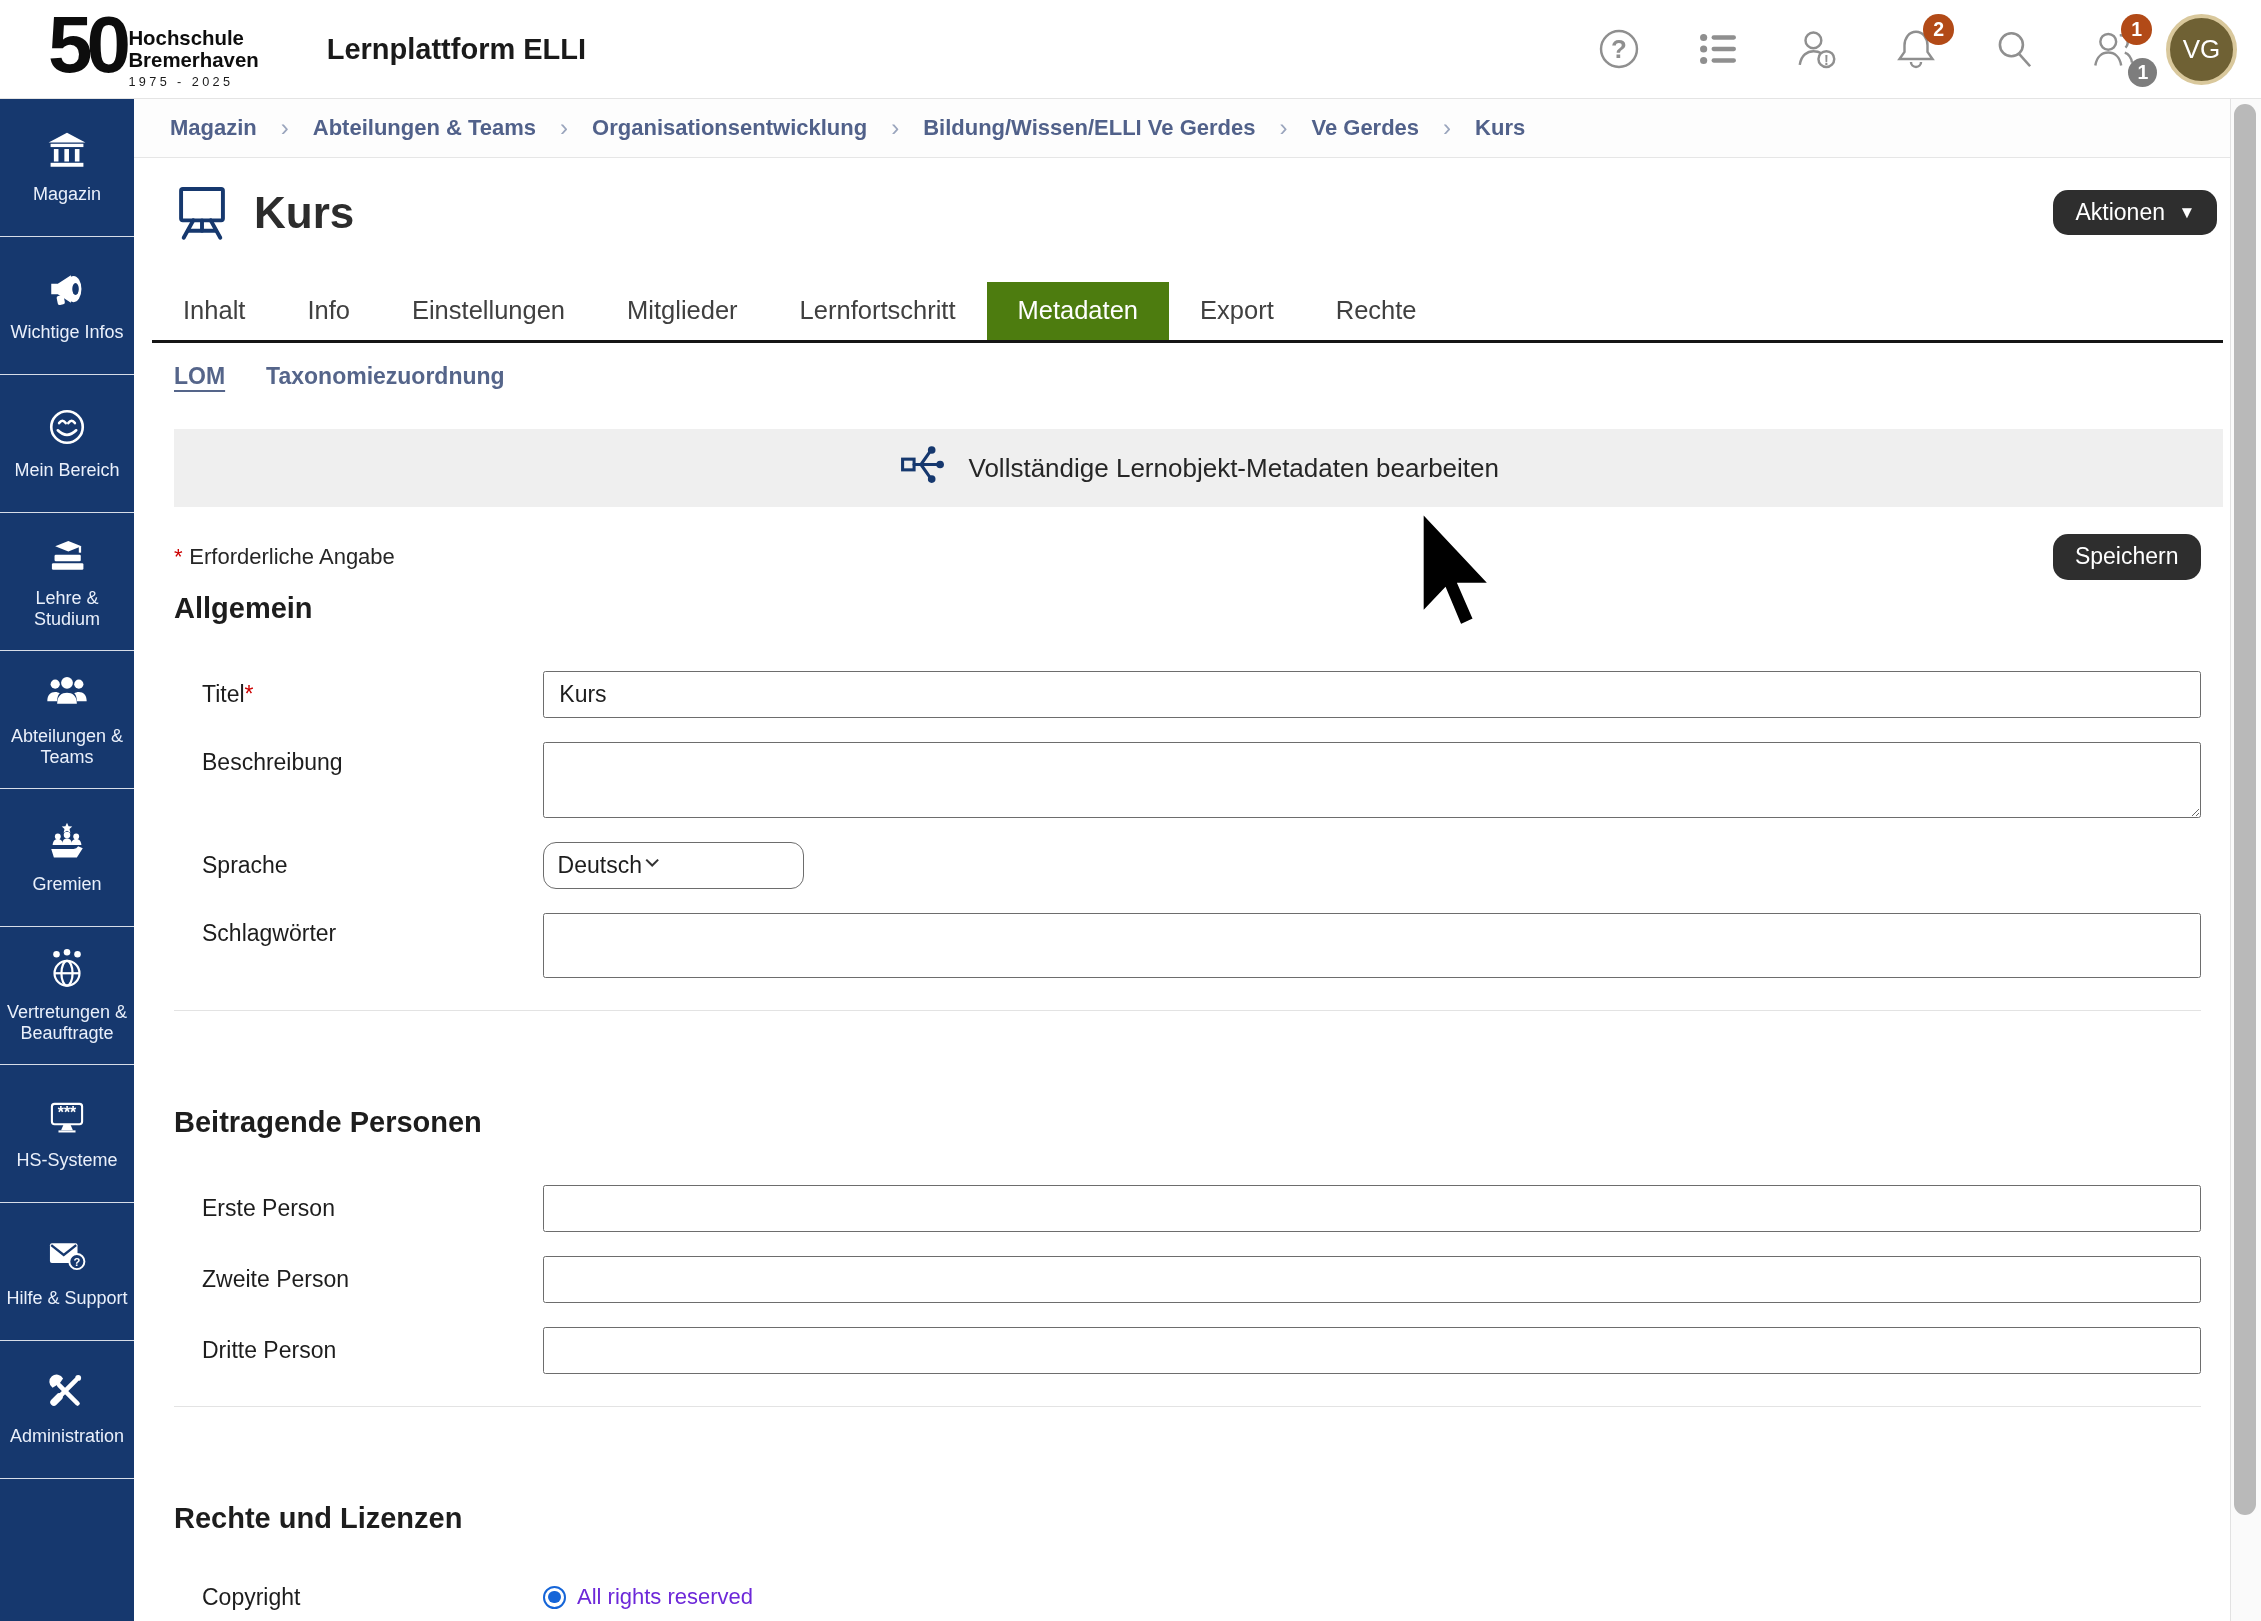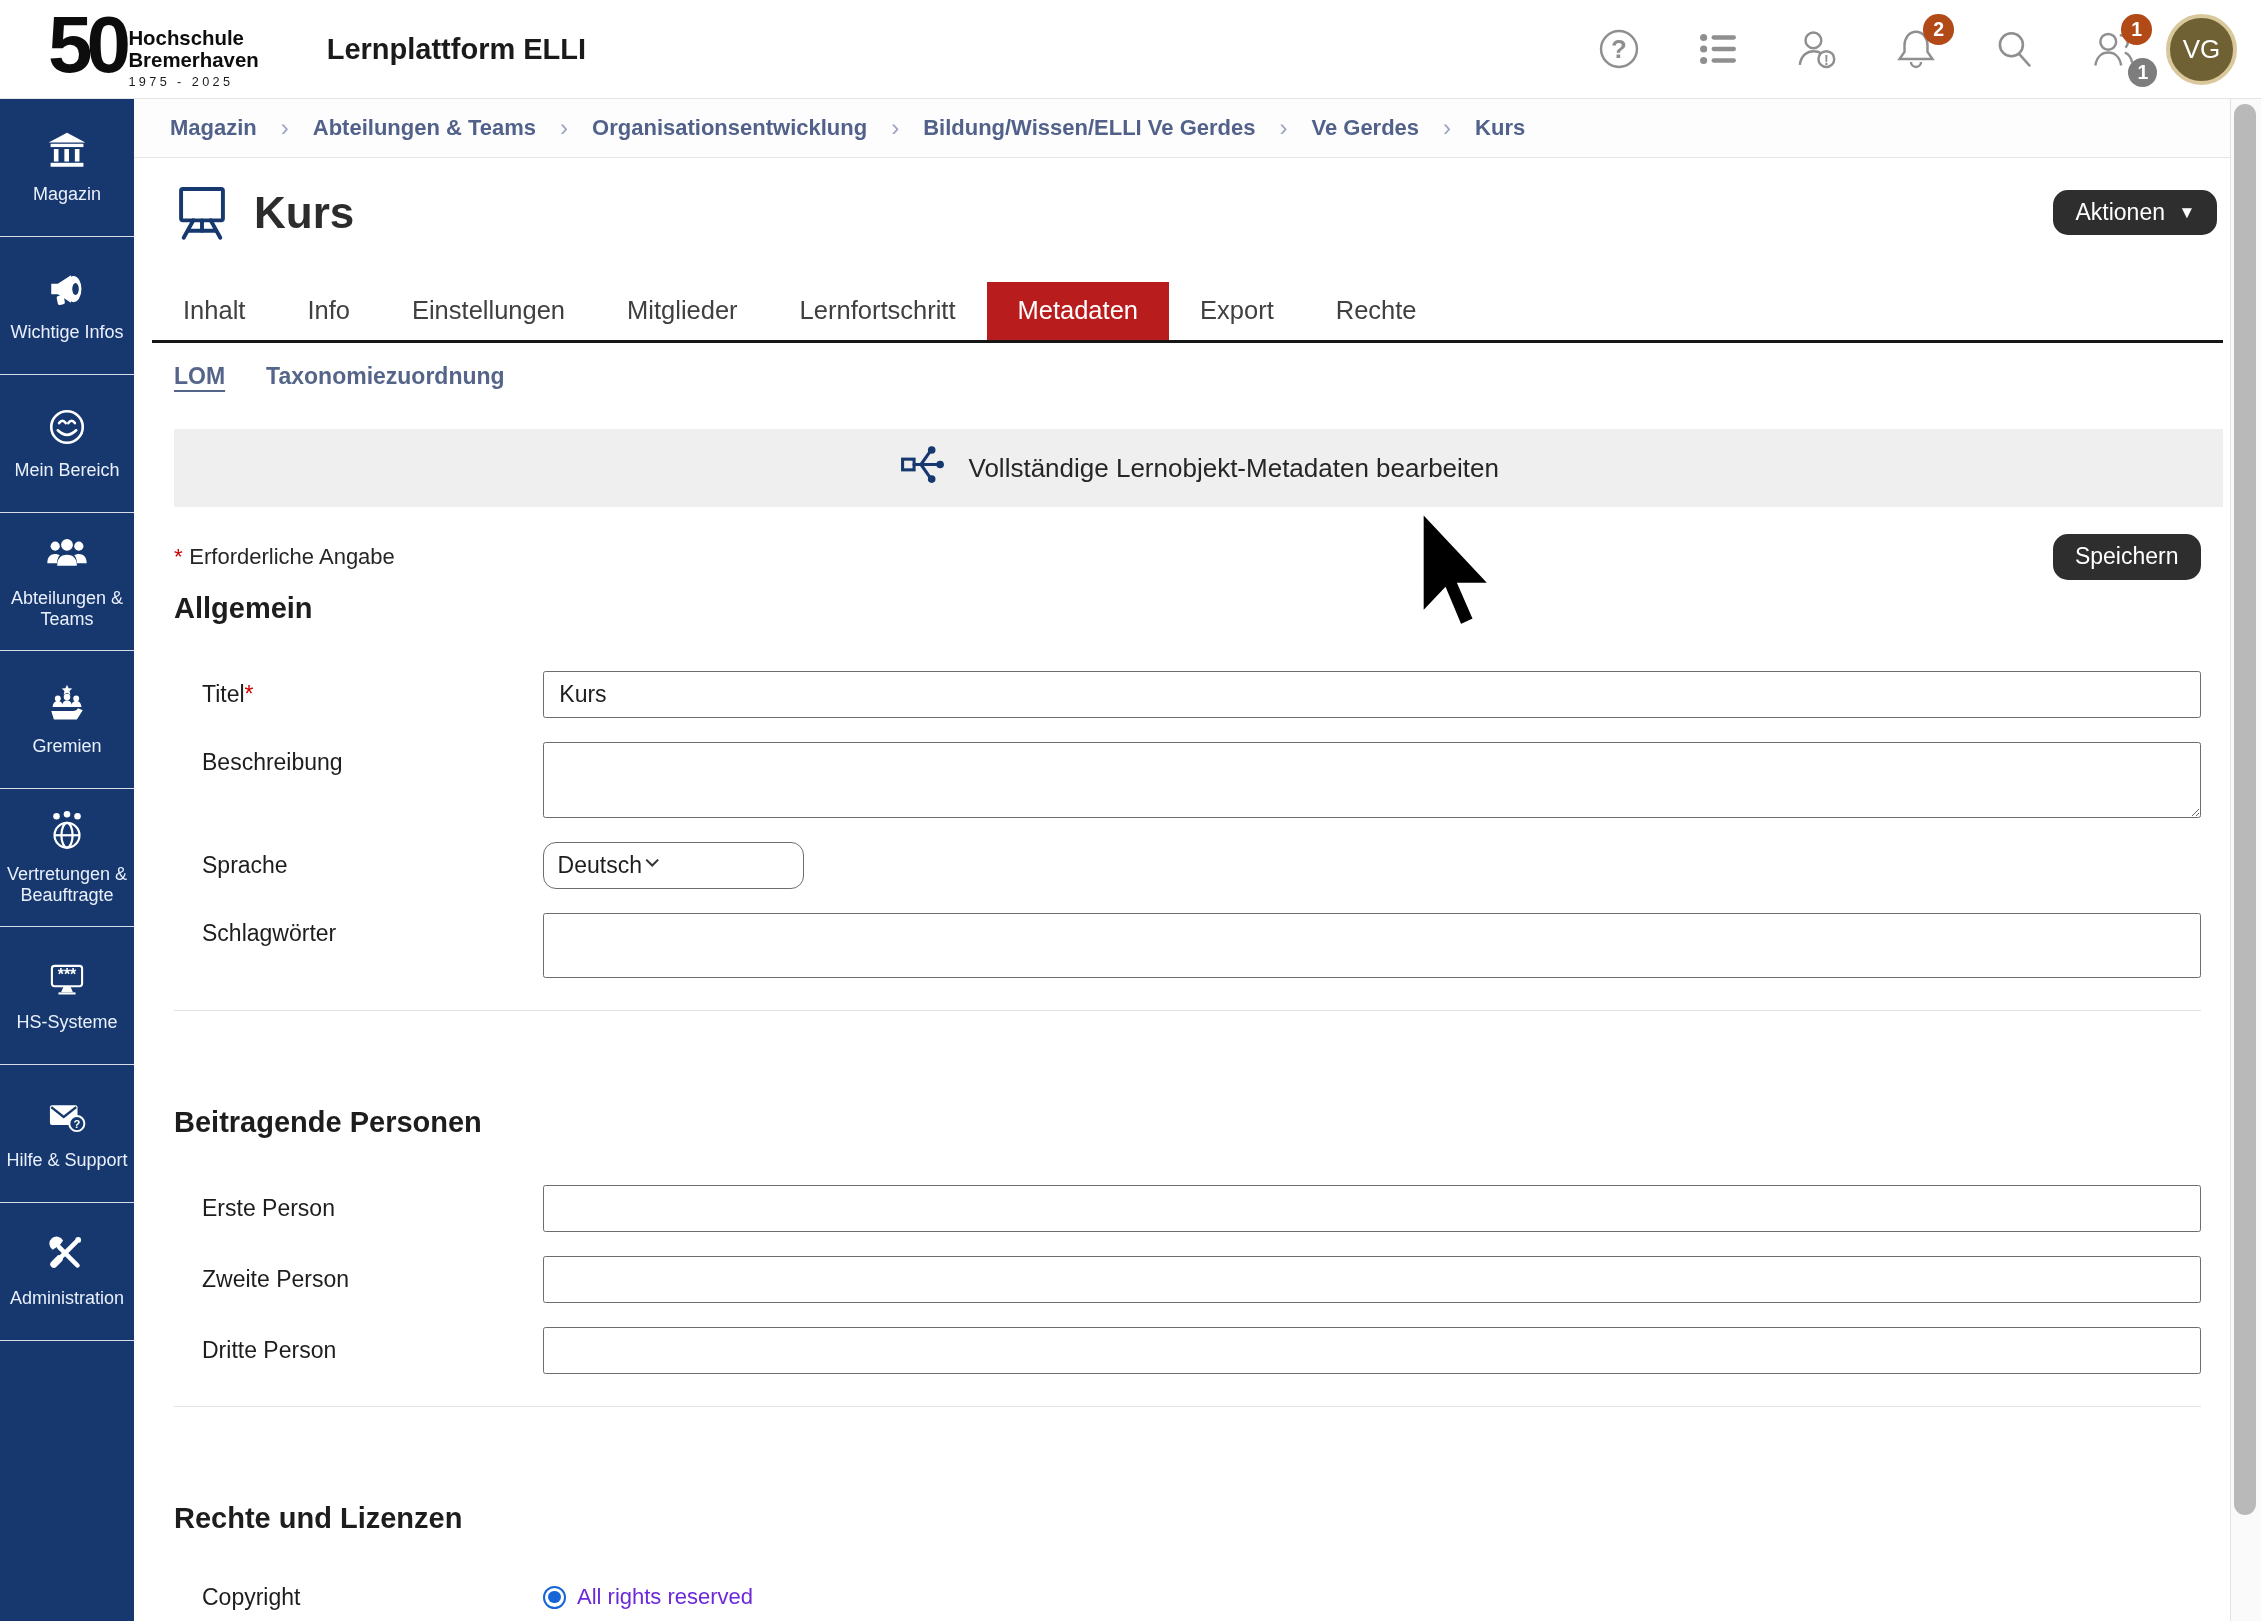--- a/index.html
+++ b/index.html
@@ -46,21 +46,21 @@
            padding:12px 8.5px 0 40px;box-sizing:border-box;}
   .title-row{display:flex;align-items:center;gap:24px;padding-right:5.1px;margin-top:12px;}
   .obj-icon svg{width:56px;height:61px;display:block;}
   .page-title{font-size:44px;font-weight:600;color:#2c2c2c;}
   .btn-dark{margin-left:auto;background:#2e2e2e;color:#fff;font-size:23px;padding:9.3px 22px;border-radius:15px;
             display:flex;gap:13.6px;align-items:center;cursor:pointer;border:none;font-family:inherit;}
   .caret{font-size:17px;}
 
   .tabs{display:flex;margin-top:39px;margin-left:-22px;border-bottom:3.4px solid #161616;}
   .tab{font-size:25.5px;color:#404040;padding:14.4px 31px;cursor:pointer;white-space:nowrap;}
-  .tab.active{background:#b91c1c;color:#fff;}
+  .tab.active{background:#4d7c0f;color:#fff;}
 
   .subtabs{display:flex;gap:41px;margin-top:20.4px;font-size:23px;color:#55658a;font-weight:600;}
   .subtab{cursor:pointer;}
   .subtab.active{text-decoration:underline;text-underline-offset:6px;}
 
   .banner{margin-top:39px;height:78px;background:#efefef;display:flex;align-items:center;justify-content:center;
           gap:22px;font-size:26px;color:#262626;cursor:pointer;}
   .banner svg{width:49px;height:49px;}
 
   .form-head{display:flex;align-items:center;justify-content:space-between;margin-top:27px;padding-right:22px;}
@@ -210,20 +210,31 @@
     <div class="sb-item">
       <span>
         <svg viewBox="0 0 64 64" fill="none" stroke="#fff" stroke-width="4" stroke-linecap="round">
           <circle cx="32" cy="32" r="24"></circle>
           <path d="M20 26 q5 -7 10 0"></path>
           <path d="M34 26 q5 -7 10 0"></path>
           <path d="M18 37 q14 14 28 0"></path>
         </svg>
       </span>
       <span>Mein Bereich</span>
+    </div>
+    <div class="sb-item">
+      <span>
+        <svg viewBox="0 0 64 64" fill="#fff">
+          <polygon points="14,20 34,12 54,20 34,28"></polygon>
+          <rect x="50" y="20" width="3.5" height="10"></rect>
+          <rect x="13" y="33" width="40" height="10" rx="2"></rect>
+          <rect x="9" y="46" width="48" height="10" rx="2"></rect>
+        </svg>
+      </span>
+      <span>Lehre &amp; Studium</span>
     </div>
     <div class="sb-item">
       <span>
         <svg viewBox="0 0 64 64" fill="#fff">
           <circle cx="14" cy="20" r="7"></circle>
             <circle cx="50" cy="20" r="7"></circle>
           <path d="M2 46 c0-10 5-14 12-14 c3 0 5 1 7 2 c-3 3 -4 7 -4 12 z"></path>
           <path d="M62 46 c0-10 -5-14 -12-14 c-3 0 -5 1 -7 2 c3 3 4 7 4 12 z"></path>
           <circle cx="32" cy="18" r="9"></circle>
           <path d="M17 50 c0-13 7-17 15-17 s15 4 15 17 z"></path>

